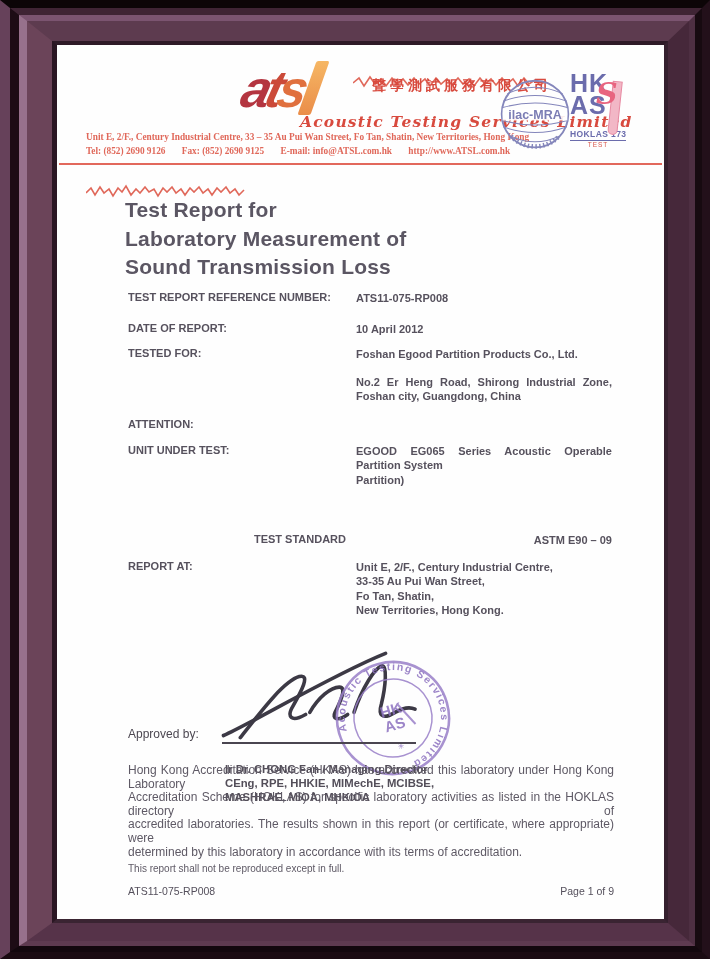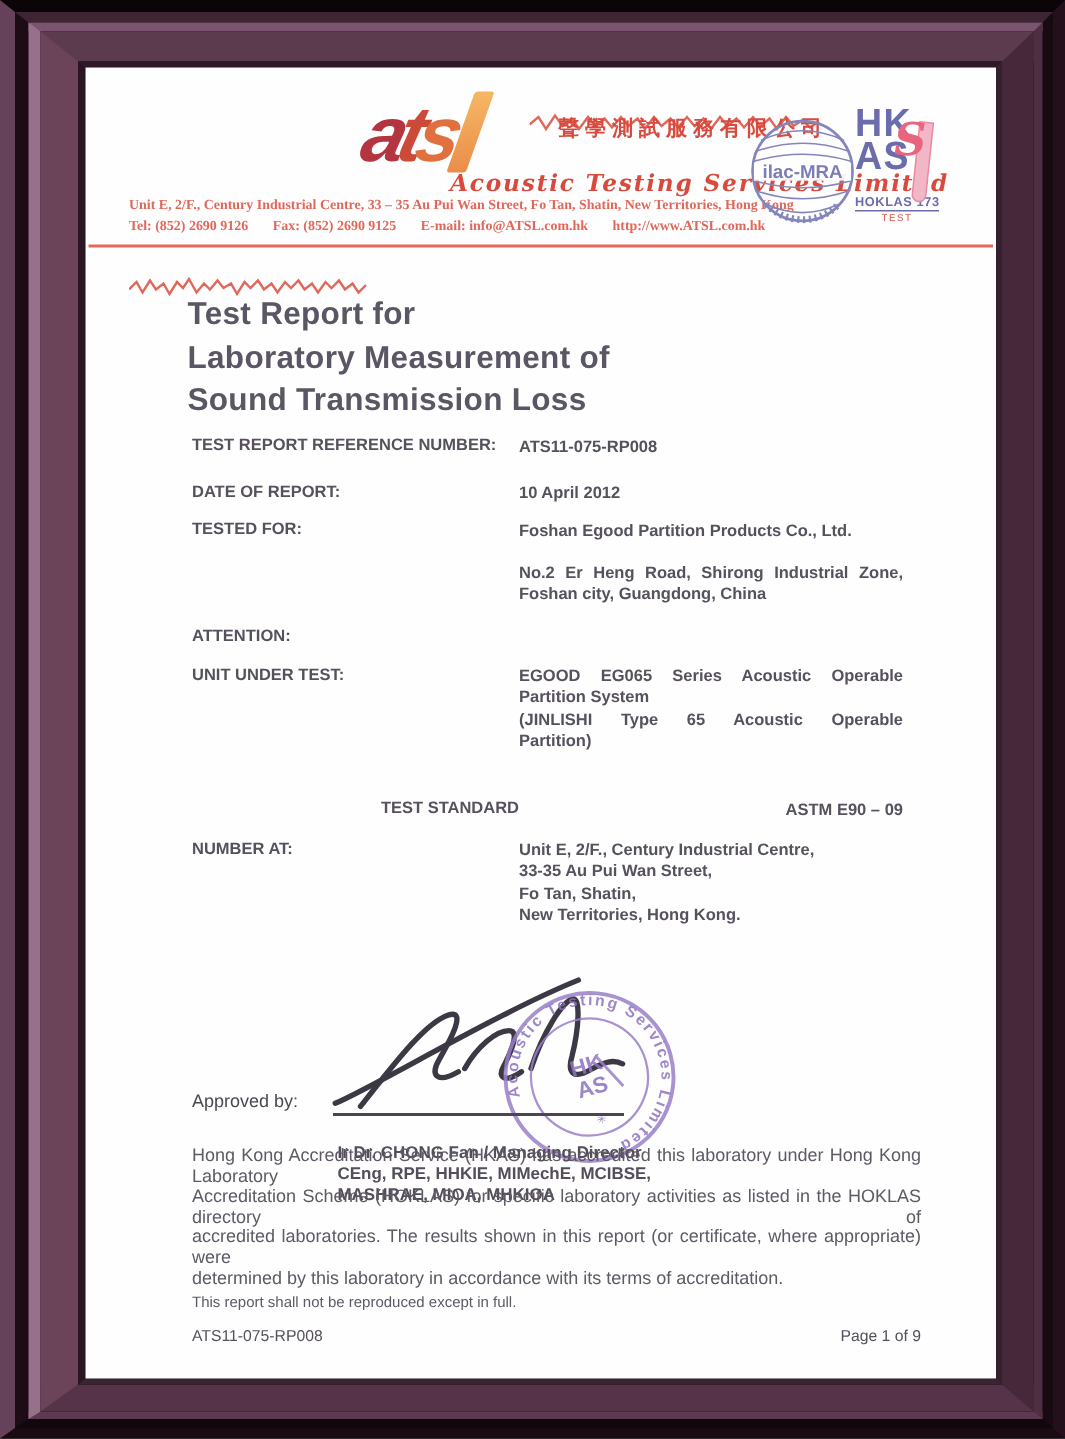--- a/index.html
+++ b/index.html
@@ -47,21 +47,21 @@
       font-weight:bold;font-style:italic;font-size:30px;}
   .hoklas{margin-top:14px;color:#6b6cac;font-weight:bold;font-size:8.5px;letter-spacing:.4px;
       border-bottom:1px solid #6b6cac;display:inline-block;padding-bottom:1px;white-space:nowrap;}
   .hoklas-sub{color:#d8554a;font-size:6.5px;letter-spacing:1px;text-align:center;width:56px;}
 
   
   .title{position:absolute;left:68px;top:151px;color:#5b5663;font-weight:bold;font-size:21px;
       line-height:28.5px;letter-spacing:.2px;}
   .fields{position:absolute;left:71px;top:246px;width:478px;color:#56515d;font-size:11px;
       font-weight:bold;}
-  .frow{position:absolute;left:0;display:grid;grid-template-columns:218px 256px;}
+  .frow{position:absolute;left:0;display:grid;grid-template-columns:218px 256px;gap:10px;}
   .fl{white-space:nowrap;}
   .fv div{line-height:14.3px;}
   .jl{text-align:justify;text-align-last:justify;}
   .r1{top:0;} .r2{top:31px;} .r3{top:56px;} .r4{top:84px;} .r5{top:127px;}
   .r6{top:153px;} .r7{top:242px;text-align:right;} .r8{top:269px;}
 
   
   .sig{position:absolute;left:148px;top:600px;width:218px;height:100px;}
   .stamp{position:absolute;left:276px;top:613px;width:120px;height:120px;opacity:.85;
       transform:rotate(-16deg);}
@@ -168,32 +168,31 @@
         </div>
       </div>
       <div class="frow r5">
         <div class="fl">ATTENTION:</div>
       </div>
       <div class="frow r6">
         <div class="fl">UNIT UNDER TEST:</div>
         <div class="fv">
           <div class="jl">EGOOD EG065 Series Acoustic Operable</div>
           <div>Partition System</div>
-          <div class="jl">(JINLISHI Type 65 Acoustic Operable</div>
           <div>Partition)</div>
         </div>
       </div>
       <div class="frow r7">
         <div class="fl">TEST STANDARD</div>
         <div class="fv">
             <div>ASTM E90 – 09</div>
           </div>
       </div>
       <div class="frow r8">
-        <div class="fl">NUMBER AT:</div>
+        <div class="fl">REPORT AT:</div>
         <div class="fv">
           <div>Unit E, 2/F., Century Industrial Centre,</div>
           <div>33-35 Au Pui Wan Street,</div>
           <div>Fo Tan, Shatin,</div>
           <div>New Territories, Hong Kong.</div>
         </div>
       </div>
     </div>
 
     <svg class="sig" viewBox="0 0 200 95">

